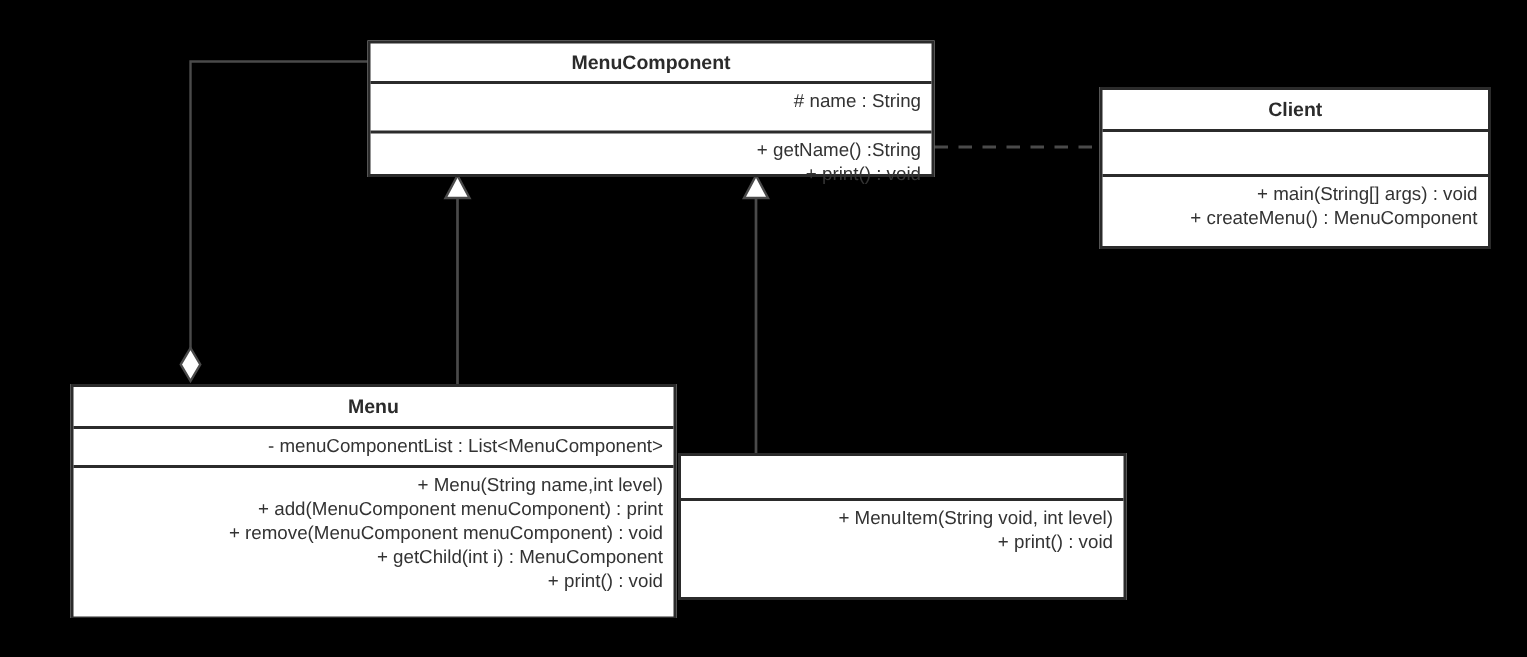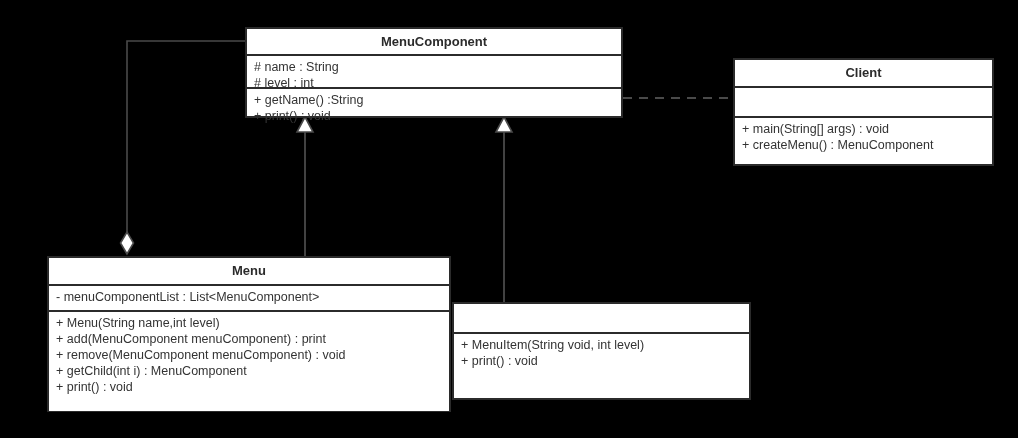--- a/index.html
+++ b/index.html
@@ -42,20 +42,21 @@
     padding: 6px 4px 6px 4px;
     box-sizing: border-box;
     border-bottom: 2px solid #2b2b2b;
     white-space: nowrap;
   }
   .uml-compartment {
     box-sizing: border-box;
     padding: 3px 7px 14px 7px;
     font-size: 12.5px;
     line-height: 16px;
+    text-align: right;
   }
   .uml-compartment.attrs {
     border-bottom: 2px solid #2b2b2b;
   }
   .uml-compartment.empty {
     border-bottom: 2px solid #2b2b2b;
   }
   .uml-row {
     white-space: nowrap;
     color: #333333;
@@ -107,21 +108,20 @@
 
     <g>
       <line x1="623" y1="98" x2="733" y2="98" stroke="#4a4a4a" stroke-width="2" stroke-dasharray="9 7"></line>
     </g>
   </svg>
 
   <div class="uml-class" id="box-menucomponent">
     <div class="uml-title">MenuComponent</div>
     <div class="uml-compartment attrs">
       <div class="uml-row"># name : String</div>
-      <div class="uml-row"># level : int</div>
     </div>
     <div class="uml-compartment ops">
       <div class="uml-row">+ getName() :String</div>
       <div class="uml-row">+ print() : void</div>
     </div>
   </div>
 
   <div class="uml-class" id="box-client">
     <div class="uml-title">Client</div>
     <div class="uml-compartment empty"></div>

